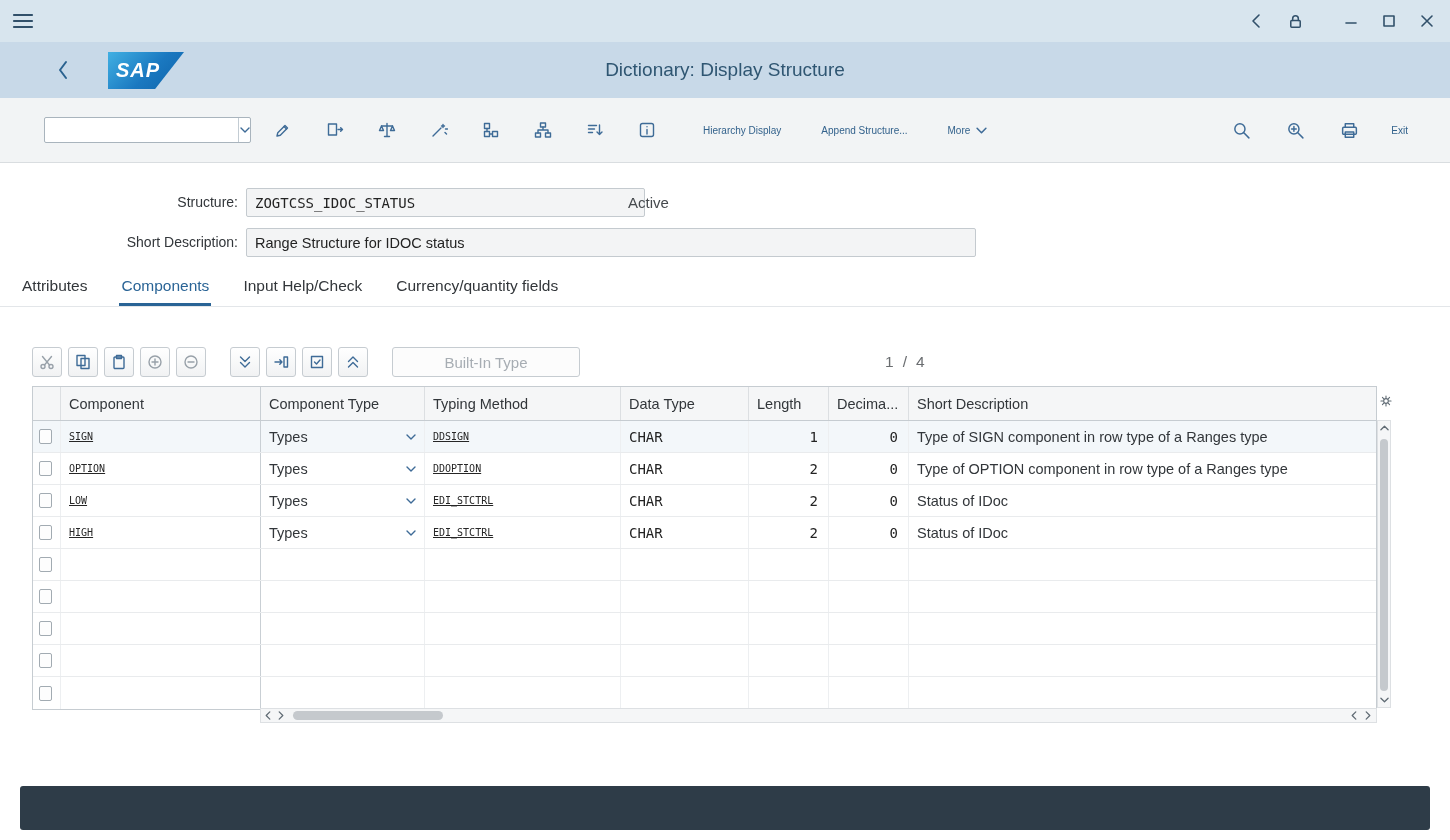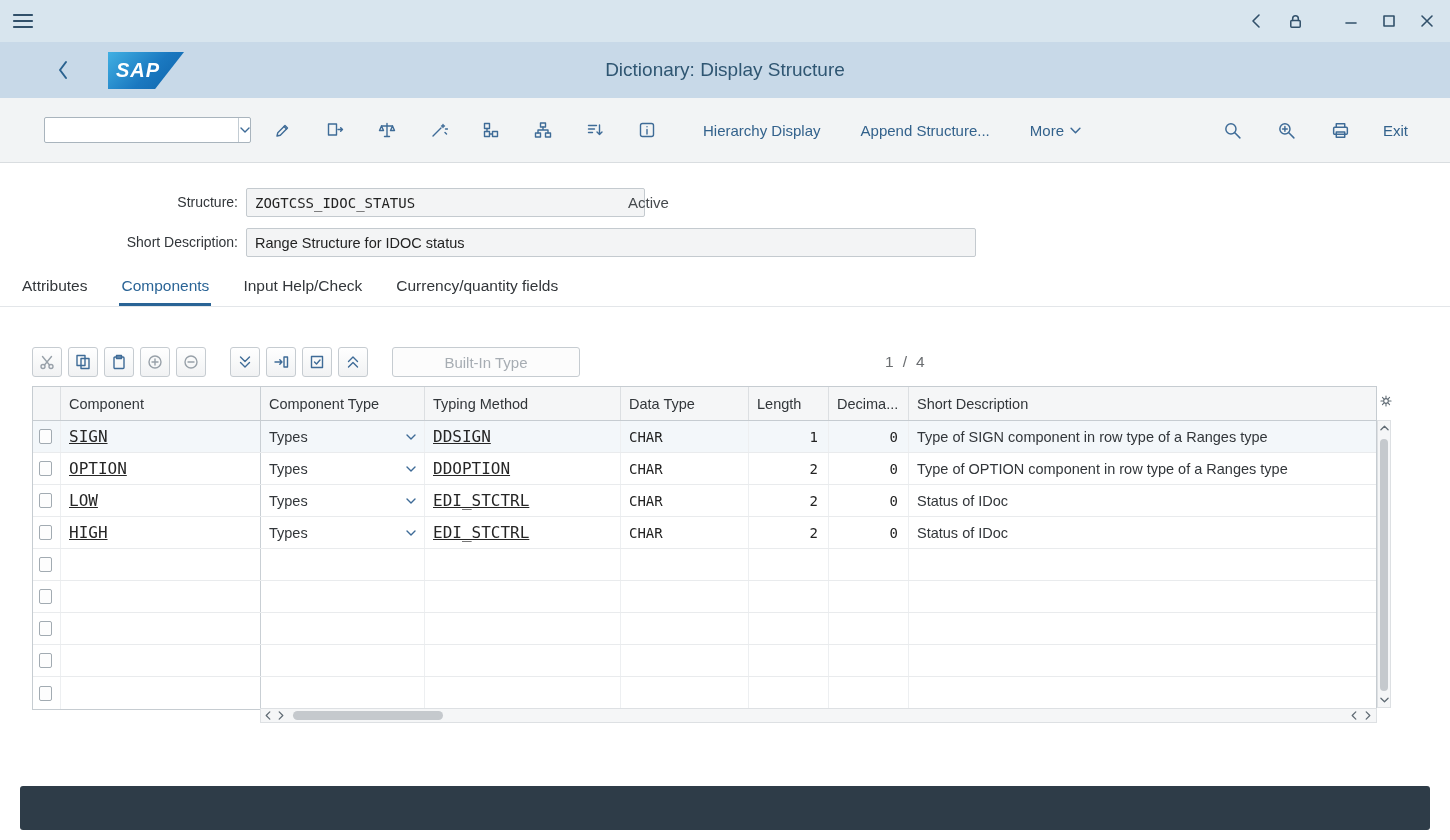--- a/index.html
+++ b/index.html
@@ -23,21 +23,21 @@
     color:#2f5672; font-size:19px; }
 
   
   .maintoolbar { position:absolute; left:0; top:98px; width:100%; height:65px; background:#f2f4f5;
     border-bottom:1px solid #d9dde0; display:flex; align-items:center; padding:0 42px 0 44px; }
   .combobox { position:relative; width:207px; height:26px; background:#fff; border:1px solid #a9b4bd; border-radius:2px; display:flex; }
   .combobox input { flex:1; border:none; outline:none; background:transparent; padding:0 6px; font-size:14px; font-family:"Liberation Sans",sans-serif; }
   .combo-arrow { width:24px; border-left:1px solid #c3ccd3; display:flex; align-items:center; justify-content:center; cursor:pointer; }
   .tool-icons { display:flex; gap:20px; margin-left:16px; }
   .icnbtn { width:32px; height:32px; display:flex; align-items:center; justify-content:center; border-radius:3px; cursor:pointer; }
-  .txtbtn { font-size:15px; color:#33628c; margin-left:40px; display:flex; align-items:center; gap:6px; cursor:pointer; white-space:nowrap;justify-content:flex-end; }
+  .txtbtn { font-size:10px; color:#33628c; margin-left:40px; display:flex; align-items:center; gap:6px; cursor:pointer; white-space:nowrap;justify-content:flex-end; }
   .tb-right { margin-left:auto; display:flex; align-items:center; gap:22px; }
   .tb-right .txtbtn { margin-left:4px; }
 
   .icn { fill:none; stroke:#3e6b97; stroke-width:1.4; stroke-linecap:round; stroke-linejoin:round; display:block; }
   .icn.dark { stroke:#31506a; stroke-width:1.6; }
   .icn.gray { stroke:#98a1a9; }
   .icn.mid  { stroke:#5f6a73; }
 
   
   .flabel { position:absolute; width:238px; text-align:right; font-size:14px; color:#32363a; height:29px; line-height:29px; }
@@ -68,21 +68,21 @@
   .th { font-size:14.5px; color:#32363a; display:flex; align-items:center; padding:0 8px; border-right:1px solid #dcdfe2; overflow:hidden; white-space:nowrap; cursor:pointer; }
   .th:last-child { border-right:none; }
   .tr { height:32px; border-bottom:1px solid #e9ebed; background:#fff; }
   .tr.sel { background:#f3f7fa; }
   .td { display:flex; align-items:center; padding:0 8px; border-right:1px solid #edeff1; overflow:hidden; white-space:nowrap; }
   .td:last-child { border-right:none; }
   .td.cb { justify-content:flex-start; padding-left:6px; }
   .td.comp { border-right:1px solid #c9cfd4; }
   .td.num { justify-content:flex-end; padding-right:10px; }
   .checkbox { width:15px; height:15px; border:1px solid #a2abb2; border-radius:2px; background:#fdfdfd; cursor:pointer; }
-  .lnk { font-family:"DejaVu Sans Mono", monospace; font-size:16px; color:#262626; text-decoration:underline; cursor:pointer; }
+  .lnk { font-family:"DejaVu Sans Mono", monospace; font-size:10px; color:#262626; text-decoration:underline; cursor:pointer; }
   .mono { font-family:"DejaVu Sans Mono", monospace; font-size:14px; color:#232323; }
   .desc { font-size:14.5px; color:#32363a; }
   .typcell { justify-content:space-between; cursor:pointer; }
   .typcell span { font-size:14.5px; color:#32363a; }
 
   
   .settings-gear { position:absolute; left:1379px; top:394px; cursor:pointer; }
   .vscroll { position:absolute; left:1377px; top:420px; width:14px; height:288px; background:#f5f6f7; border:1px solid #dde0e3; }
   .vthumb { position:absolute; left:2px; right:2px; top:18px; height:252px; background:#c5c9cd; border-radius:6px; cursor:grab; }
   .varrow { position:absolute; left:0; width:100%; height:14px; display:flex; align-items:center; justify-content:center; cursor:pointer; }

